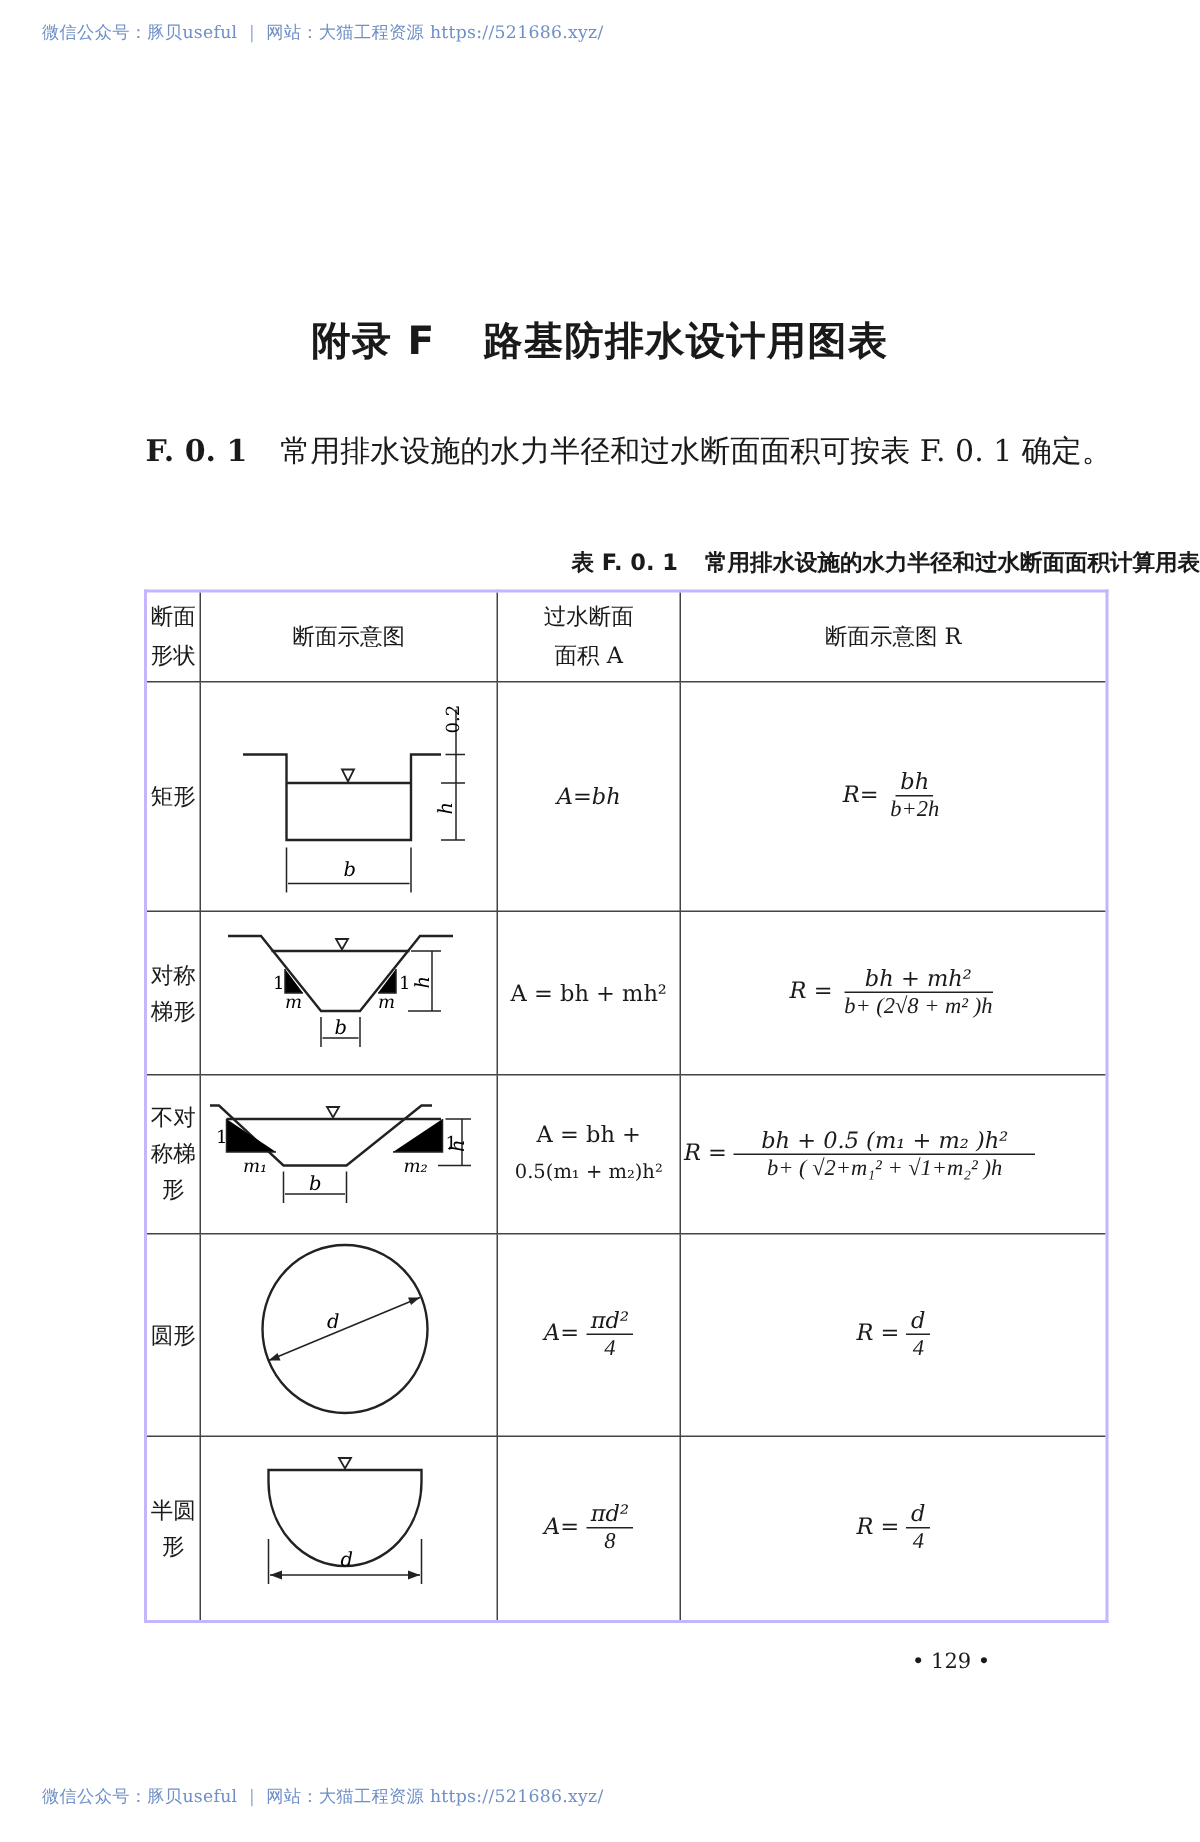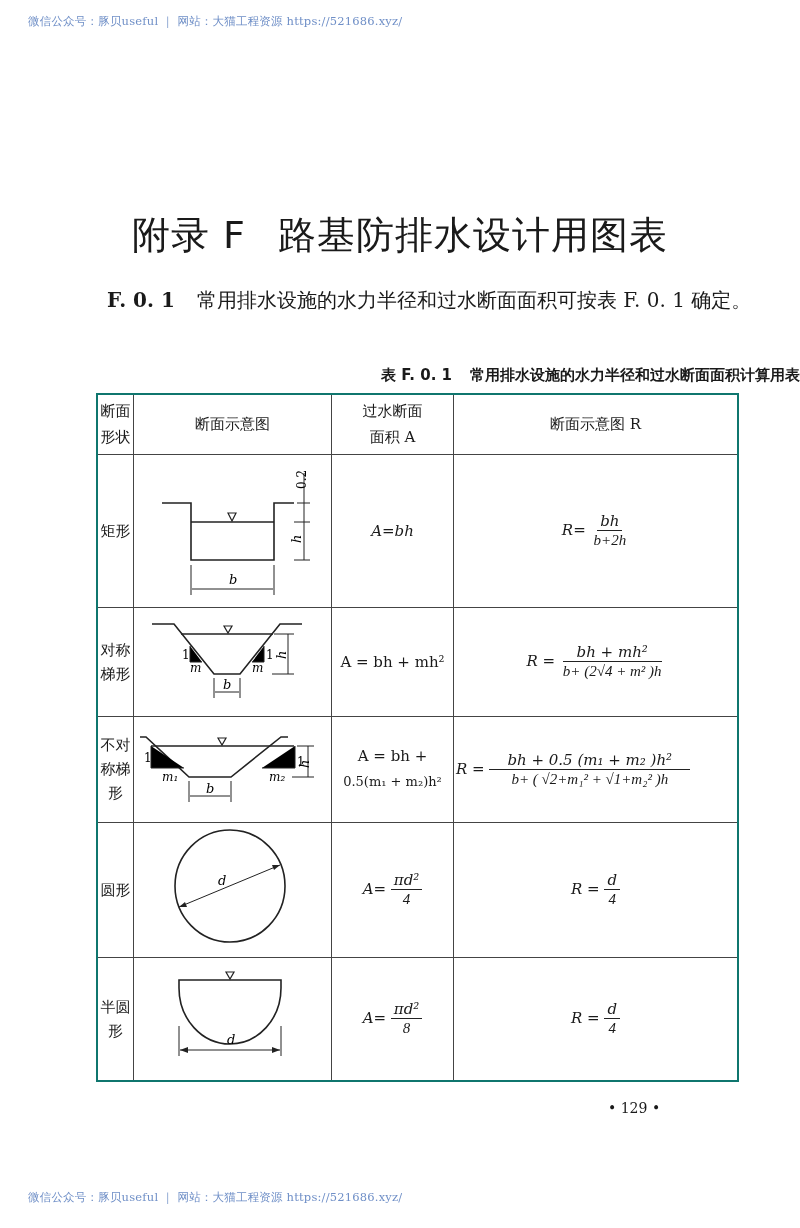--- a/index.html
+++ b/index.html
@@ -3,30 +3,30 @@
 <meta charset="utf-8">
 <style>
   html, body { margin:0; padding:0; background:#ffffff; }
   body { width:800px; height:1228px; position:relative; overflow:hidden;
          font-family:"DejaVu Serif","Liberation Serif",serif; color:#1a1a1a; }
   .watermark { position:absolute; left:0; width:691px; text-align:left;
                font-size:11.5px; color:#6f8fc7; font-family:"DejaVu Serif",serif; letter-spacing:0.2px;margin-left:28px; }
   .wm-top { top:14px; }
   .wm-bottom { top:1190px; }
   .title { position:absolute; top:210px; left:0; width:800px; text-align:center;
-           font-family:"DejaVu Sans","Liberation Sans",sans-serif; font-weight:normal;
-           font-size:38px; letter-spacing:1px; }
+           font-family:"DejaVu Sans","Liberation Sans",sans-serif; font-weight:bold;
+           font-size:26px; letter-spacing:1px; }
   .title .gap { display:inline-block; width:32px; }
-  .para { position:absolute; left:97px; top:284px; width:650px; font-size:20px; line-height:33px;margin-left:10px; }
+  .para { position:absolute; left:97px; top:284px; width:650px; font-size:20px; line-height:33px; }
   .para .num { font-weight:bold; margin-right:22px; }
   .caption { position:absolute; top:366px; left:0; width:800px; text-align:right;
              font-family:"DejaVu Sans","Liberation Sans",sans-serif; font-weight:bold; font-size:15px; }
   .caption .gap { display:inline-block; width:18px; }
   table.main { position:absolute; left:96px; top:393px; border-collapse:collapse;
-               border:2px solid #0f766e; }
+               border:2px solid #c4b5fd; }
   table.main td { border:1px solid #444; padding:0; text-align:center; vertical-align:middle;
                   font-size:15px; }
   .c1 { width:35px; } .c2 { width:197px; } .c3 { width:121px; } .c4 { width:283px; }
   .shape-name { font-size:15px; line-height:24px; }
   .hdr { font-size:15px; line-height:26px; }
   .formula { font-family:"DejaVu Serif","Liberation Serif",serif; font-size:15px; font-style:italic; }
   .frac { display:inline-flex; flex-direction:column; align-items:center; vertical-align:middle; }
   .frac .n { border-bottom:1px solid #222; padding:0 3px; line-height:18px; }
   .frac .d { line-height:18px; padding:0 3px;font-family:Liberation Serif, serif; }
   svg text { font-family:"DejaVu Serif","Liberation Serif",serif; }
@@ -127,21 +127,21 @@
         <text x="118" y="64" font-size="12" font-style="italic">m</text>
         <text x="143" y="52" font-size="13" font-style="italic" transform="rotate(-90 147 47)">h</text>
         <text x="89" y="81" font-size="13" font-style="italic">b</text>
       </svg>
     </td>
     <td class="formula" style="font-style:normal">A = bh + mh²</td>
     <td class="formula">
       <span>R =</span>
       <span class="frac">
         <span class="n" style="padding:0 14px">bh + mh²</span>
-        <span class="d">b+ (2√4 + m² )h</span>
+        <span class="d">b+ (2√8 + m² )h</span>
       </span>
     </td>
   </tr>
 
   <tr style="height:101px">
     <td class="shape-name">
       <div>不对</div>
       <div>称梯</div>
       <div>形</div>
     </td>

